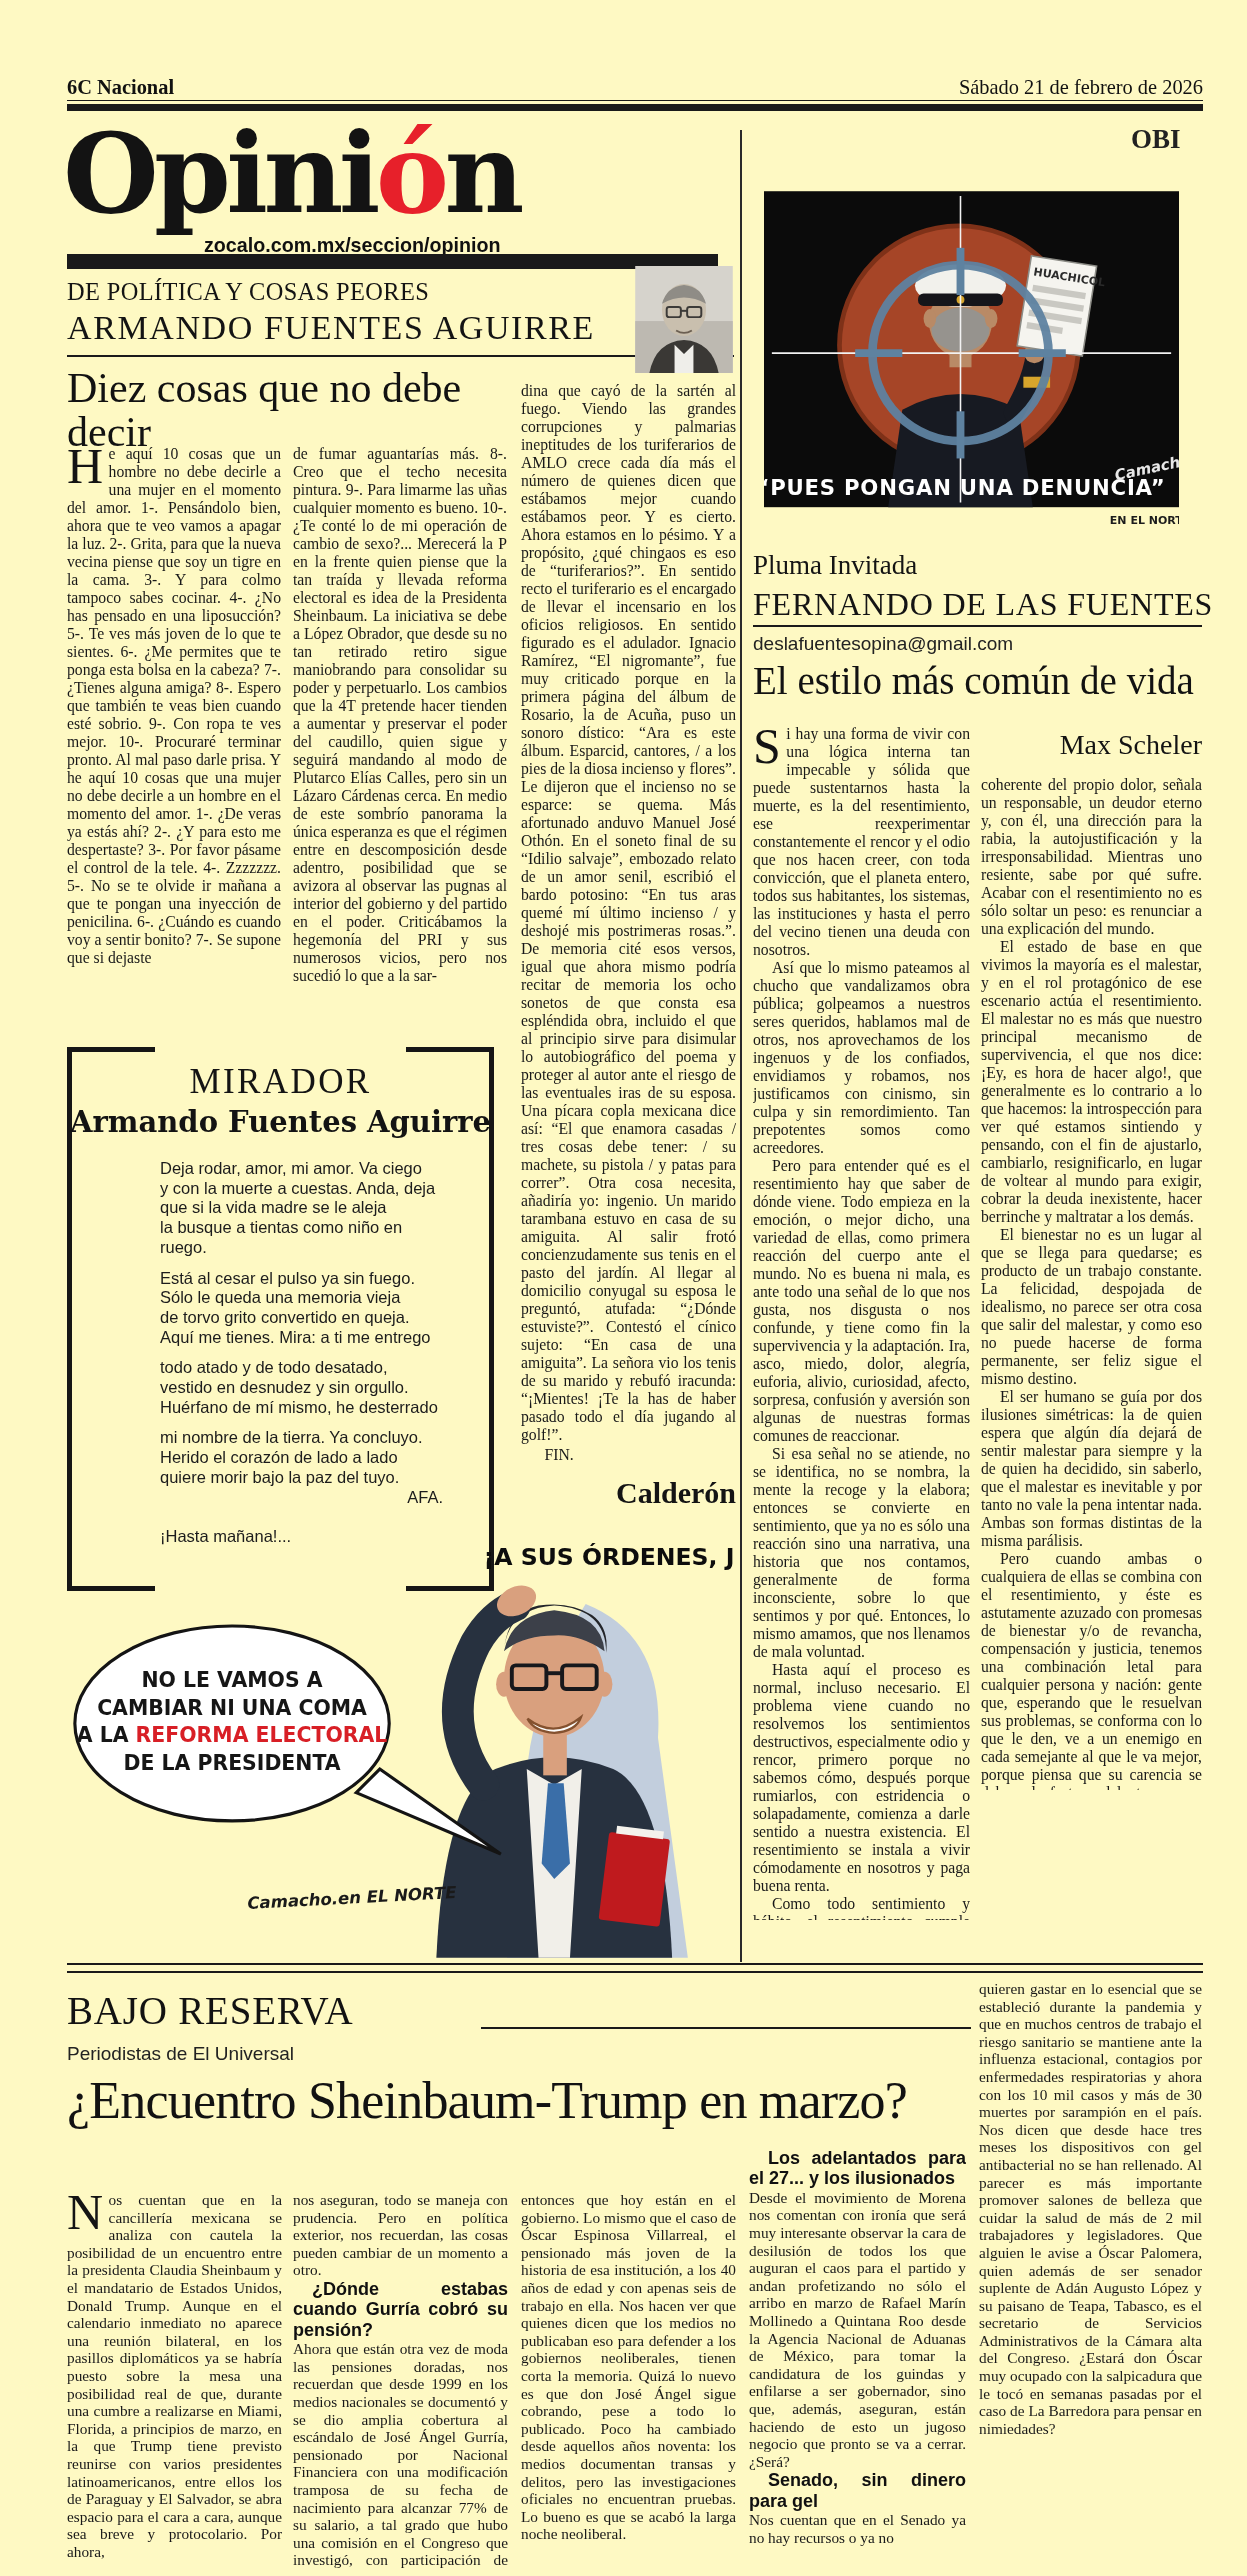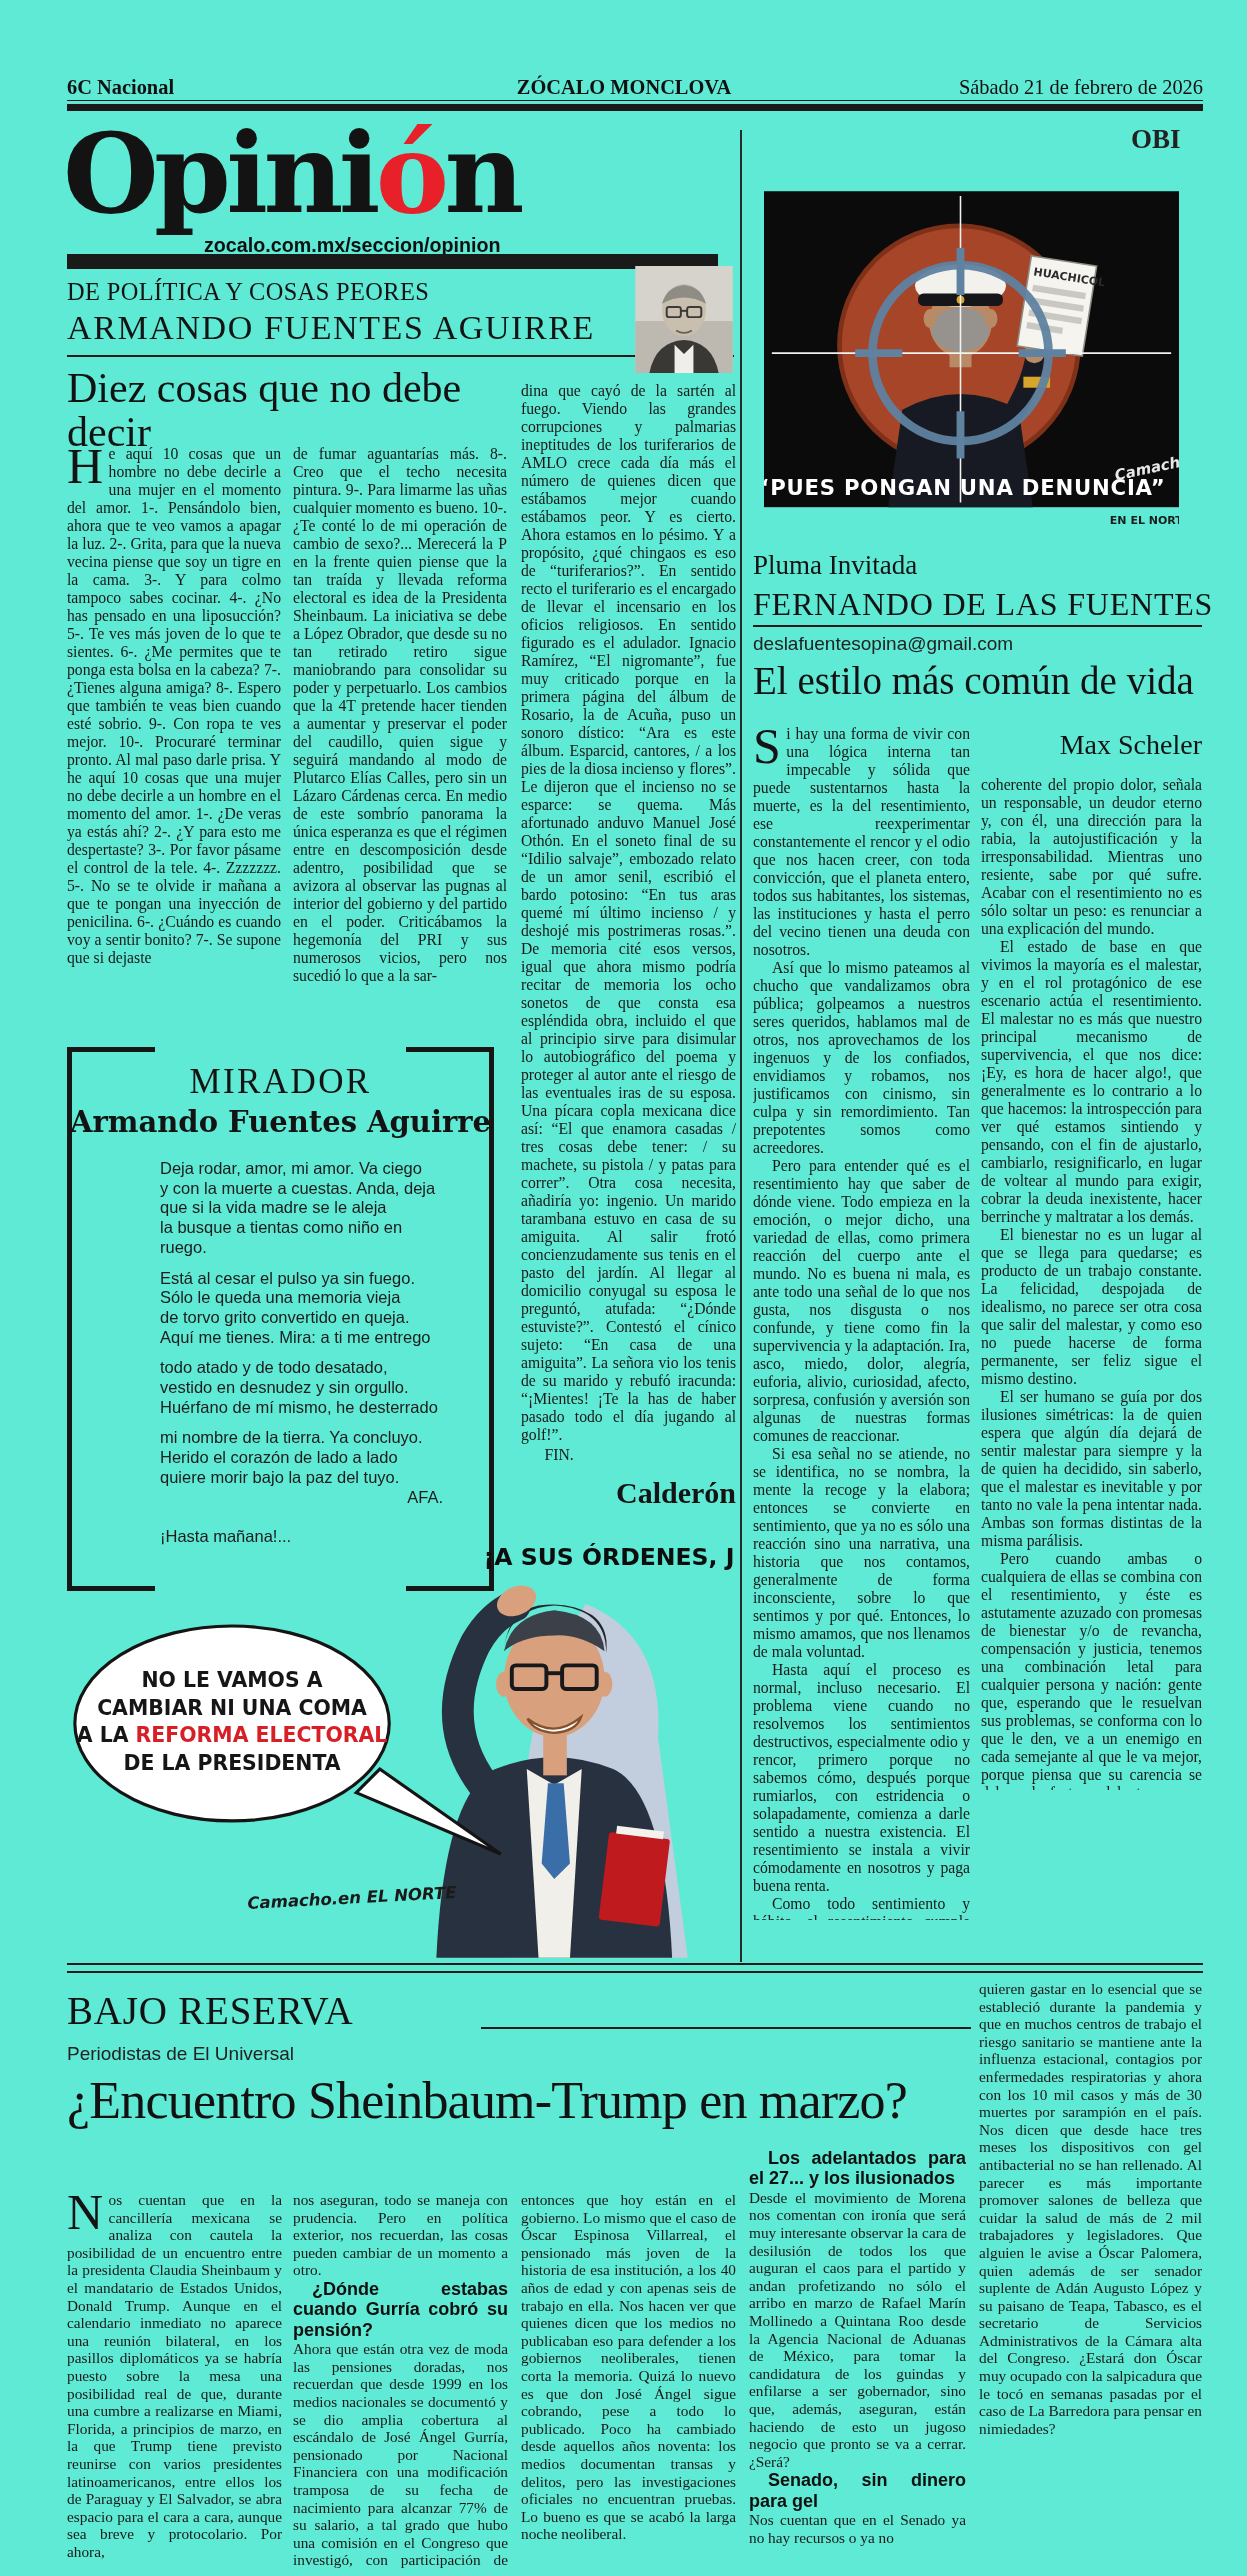--- a/index.html
+++ b/index.html
@@ -1,16 +1,16 @@
 <!DOCTYPE html>
 <html lang="es" style="font-size:12.6px"><head>
 <meta charset="utf-8">
 <style>
   html,body{margin:0;padding:0;background:#e8e6e2;}
-  .page{position:relative;width:1248px;height:2576px;background:#5eead4;overflow:hidden;
+  .page{position:relative;width:1248px;height:2576px;background:#fef9c3;overflow:hidden;
         font-family:"Liberation Serif",serif;color:#181818;}
   .abs{position:absolute;}
   
   .hdr{font:bold 20.4px/1 "Liberation Serif",serif;color:#111;}
   .hdr-date{font-weight:normal;}
   .rule{background:#1a1a1a;}
   
   .masthead{font-family:"DejaVu Serif",serif;font-weight:bold;font-size:110px;line-height:1.02;
             letter-spacing:-4.7px;color:#131313;}
   .masthead .accent{color:#e7202a;}
@@ -50,21 +50,20 @@
   .brtitle{font:39px/1 "Liberation Serif",serif;letter-spacing:0.8px;color:#121212;}
   .brsub{font:19px/1 "Liberation Sans",sans-serif;color:#222;}
   svg text{font-family:"DejaVu Sans",sans-serif;}
 </style>
 </head>
 <body>
 
 <div class="page">
 
   <div class="abs hdr" style="left:67px;top:77px;">6C Nacional</div>
-  <div class="abs hdr" style="left:0;right:0;top:77px;text-align:center;">ZÓCALO MONCLOVA</div>
   <div class="abs hdr hdr-date" style="right:45px;top:77px;">Sábado 21 de febrero de 2026</div>
   <div class="abs rule" style="left:67px;top:100px;width:1136px;height:0.8px;"></div>
   <div class="abs rule" style="left:67px;top:104px;width:1136px;height:7px;"></div>
 
   <div class="abs masthead" style="left:63px;top:118px;"><span>Opini</span><span class="accent">ó</span><span>n</span></div>
   <div class="abs murl" style="left:204px;top:236px;">zocalo.com.mx/seccion/opinion</div>
   <div class="abs rule" style="left:67px;top:254px;width:651px;height:15px;"></div>
 
   <div class="abs obi" style="left:1131px;top:126px;font-weight:bold;">OBI</div>
 

